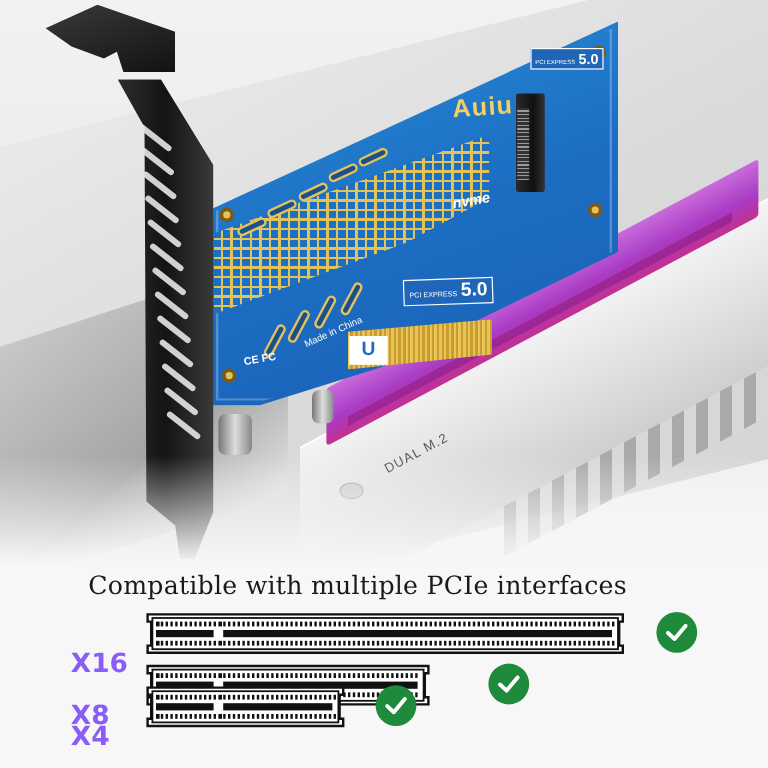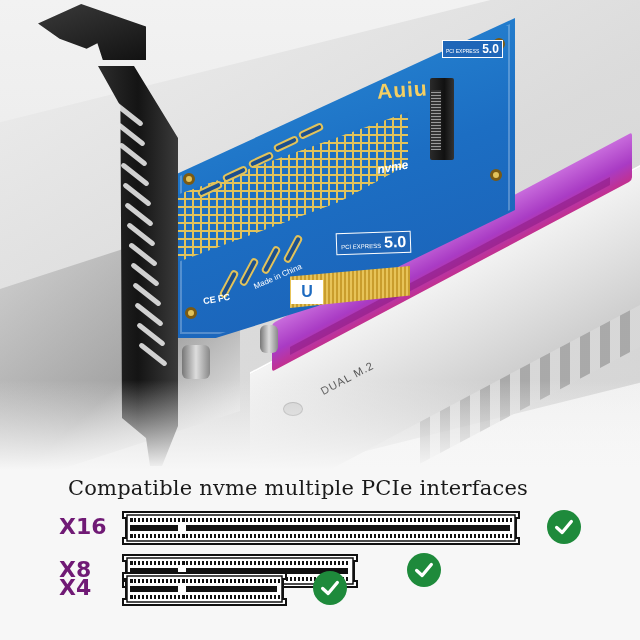--- a/index.html
+++ b/index.html
@@ -77,21 +77,21 @@
     clip-path: polygon(0 35%, 40% 0, 100% 40%, 100% 100%, 60% 100%, 55% 70%, 45% 80%, 20% 62%);
     background: linear-gradient(160deg, #3a3a3a, #121212); }
   .bracket-vent { position: absolute; width: 34px; height: 5px; background: #e6e6e6; border-radius: 3px; transform: rotate(38deg); opacity: .9; }
 
   
   .caption { position: absolute; left: 0; top: 476px; width: 596px; text-align: center;
     font-family: "DejaVu Serif", serif; font-size: 21px; color: #1a1a1a; letter-spacing: .2px; }
 
   
   .row { position: absolute; left: 0; height: 42px; width: 640px; }
-  .row-label { position: absolute; left: 59px; font-family: "DejaVu Sans", sans-serif; font-weight: bold; font-size: 22px; color: #701a75; line-height: 42px; }
+  .row-label { position: absolute; left: 59px; font-family: "DejaVu Sans", sans-serif; font-weight: bold; font-size: 22px; color: #8b5cf6; line-height: 42px; margin-top: 27px; }
   .slot-diagram { position: absolute; top: 4px; height: 36px; }
   .slot-diagram svg { display: block; }
   .check { position: absolute; width: 34px; height: 34px; border-radius: 50%; background: #1e8a3b; display: flex; align-items: center; justify-content: center; }
   .check svg { width: 22px; height: 22px; }
 </style>
 </head>
 <body>
 
 <div class="photo">
   <div class="mb-back"></div>
@@ -151,21 +151,21 @@
   <div class="bracket-vent" style="left:126px;top:252px"></div>
   <div class="bracket-vent" style="left:128px;top:272px"></div>
   <div class="bracket-vent" style="left:130px;top:292px"></div>
   <div class="bracket-vent" style="left:132px;top:312px"></div>
   <div class="bracket-vent" style="left:134px;top:332px"></div>
   <div class="bracket-vent" style="left:136px;top:352px"></div>
 
   <div class="mb-fade"></div>
 </div>
 
-<div class="caption">Compatible nvme multiple PCIe interfaces</div>
+<div class="caption">Compatible with multiple PCIe interfaces</div>
 
 <div id="rows">
   <div class="row" style="top: 506px;">
     <span class="row-label">X16</span>
     <div class="slot-diagram" style="left: 120px;">
         <svg xmlns="http://www.w3.org/2000/svg" width="402" height="36" viewBox="0 0 402 36">
           <path d="M3 2 H399 V8 H396 V28 H399 V34 H3 V28 H6 V8 H3 Z" fill="#fff" stroke="#111" stroke-width="2"></path>
           <rect x="7" y="5" width="388" height="26" fill="none" stroke="#111" stroke-width="1.5"></rect>
           <rect x="10" y="8" width="3" height="4" fill="#111"></rect>
           <rect x="10" y="24" width="3" height="4" fill="#111"></rect>

